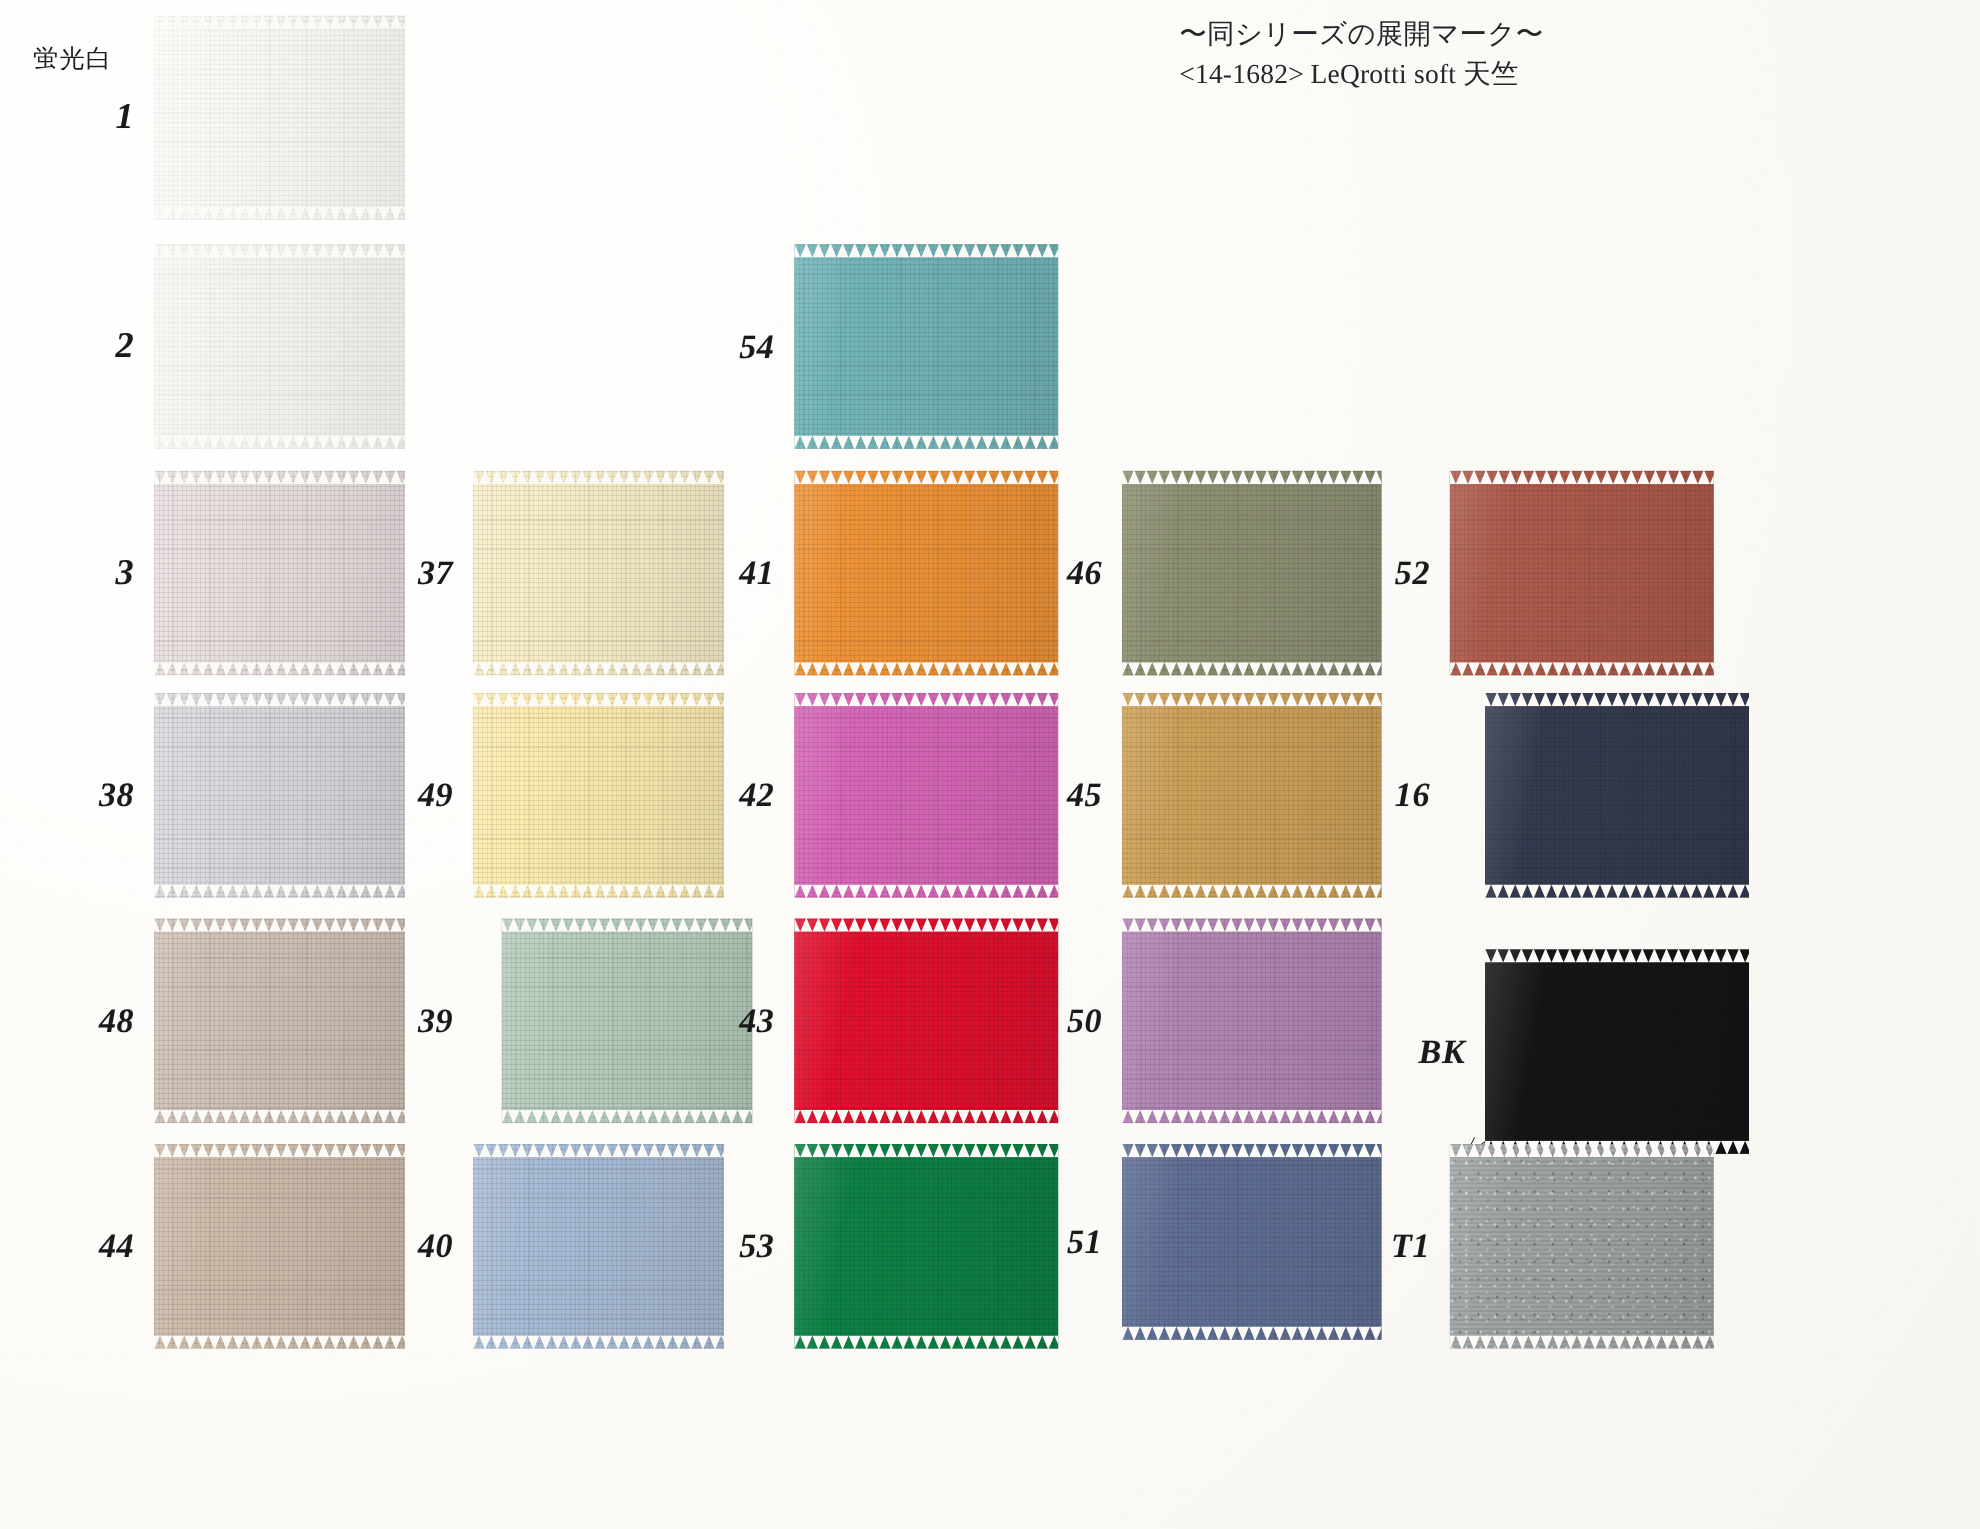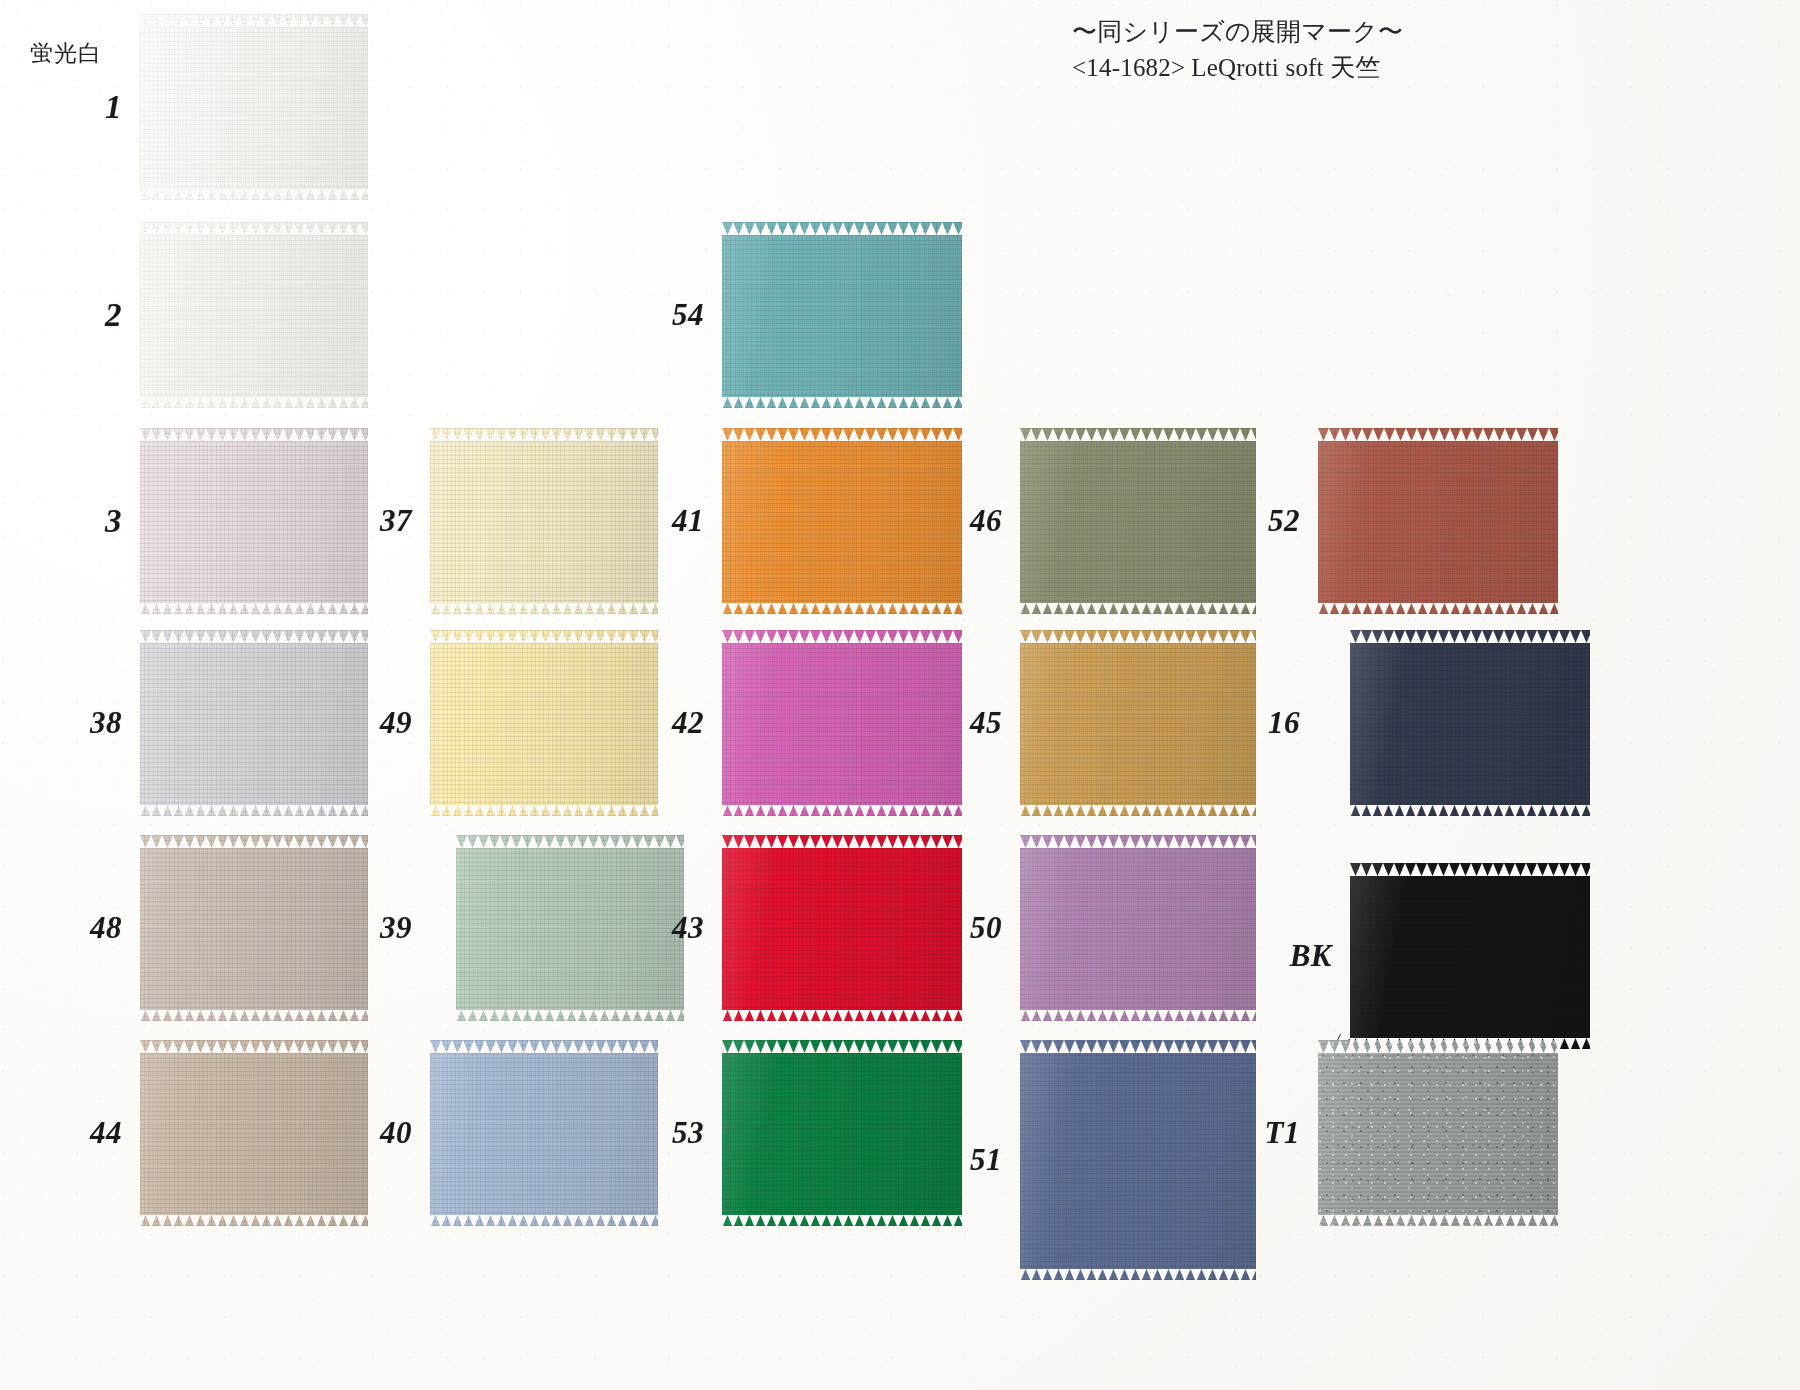--- a/index.html
+++ b/index.html
@@ -422,21 +422,21 @@
         <div class="tex"></div>
         <div class="shade"></div>
         <div class="pink-top"><svg width="236" height="13" viewBox="0 0 236 13" preserveAspectRatio="none">
             <path d="M0,0 L5.5,13 L11,0 L16.5,13 L22,0 L27.5,13 L33,0 L38.5,13 L44,0 L49.5,13 L55,0 L60.5,13 L66,0 L71.5,13 L77,0 L82.5,13 L88,0 L93.5,13 L99,0 L104.5,13 L110,0 L115.5,13 L121,0 L126.5,13 L132,0 L137.5,13 L143,0 L148.5,13 L154,0 L159.5,13 L165,0 L170.5,13 L176,0 L181.5,13 L187,0 L192.5,13 L198,0 L203.5,13 L209,0 L214.5,13 L220,0 L225.5,13 L231,0 L236.5,13 L242,0 L247.5,13 L253,0 L253,0 L253,13 L0,13 Z" fill="#fbfaf7"></path>
           </svg></div>
         <div class="pink-bot"><svg width="236" height="13" viewBox="0 0 236 13" preserveAspectRatio="none">
             <path d="M0,13 L5.5,0 L11,13 L16.5,0 L22,13 L27.5,0 L33,13 L38.5,0 L44,13 L49.5,0 L55,13 L60.5,0 L66,13 L71.5,0 L77,13 L82.5,0 L88,13 L93.5,0 L99,13 L104.5,0 L110,13 L115.5,0 L121,13 L126.5,0 L132,13 L137.5,0 L143,13 L148.5,0 L154,13 L159.5,0 L165,13 L170.5,0 L176,13 L181.5,0 L187,13 L192.5,0 L198,13 L203.5,0 L209,13 L214.5,0 L220,13 L225.5,0 L231,13 L236.5,0 L242,13 L247.5,0 L253,13 L253,13 L253,0 L0,0 Z" fill="#fbfaf7"></path>
           </svg></div>
       </div>
     </div>
-    <div class="cell" style="left: 1020px; top: 1040px; width: 236px; height: 240px;">
+    <div class="cell" style="left: 1020px; top: 1040px; width: 236px; height: 178px;">
       <div class="num">51</div>
       <div class="swatch" style="background: rgb(95, 111, 149);">
         <div class="shadow"></div>
         <div class="tex"></div>
         <div class="shade"></div>
         <div class="pink-top"><svg width="236" height="13" viewBox="0 0 236 13" preserveAspectRatio="none">
             <path d="M0,0 L5.5,13 L11,0 L16.5,13 L22,0 L27.5,13 L33,0 L38.5,13 L44,0 L49.5,13 L55,0 L60.5,13 L66,0 L71.5,13 L77,0 L82.5,13 L88,0 L93.5,13 L99,0 L104.5,13 L110,0 L115.5,13 L121,0 L126.5,13 L132,0 L137.5,13 L143,0 L148.5,13 L154,0 L159.5,13 L165,0 L170.5,13 L176,0 L181.5,13 L187,0 L192.5,13 L198,0 L203.5,13 L209,0 L214.5,13 L220,0 L225.5,13 L231,0 L236.5,13 L242,0 L247.5,13 L253,0 L253,0 L253,13 L0,13 Z" fill="#fbfaf7"></path>
           </svg></div>
         <div class="pink-bot"><svg width="236" height="13" viewBox="0 0 236 13" preserveAspectRatio="none">
             <path d="M0,13 L5.5,0 L11,13 L16.5,0 L22,13 L27.5,0 L33,13 L38.5,0 L44,13 L49.5,0 L55,13 L60.5,0 L66,13 L71.5,0 L77,13 L82.5,0 L88,13 L93.5,0 L99,13 L104.5,0 L110,13 L115.5,0 L121,13 L126.5,0 L132,13 L137.5,0 L143,13 L148.5,0 L154,13 L159.5,0 L165,13 L170.5,0 L176,13 L181.5,0 L187,13 L192.5,0 L198,13 L203.5,0 L209,13 L214.5,0 L220,13 L225.5,0 L231,13 L236.5,0 L242,13 L247.5,0 L253,13 L253,13 L253,0 L0,0 Z" fill="#fbfaf7"></path>

